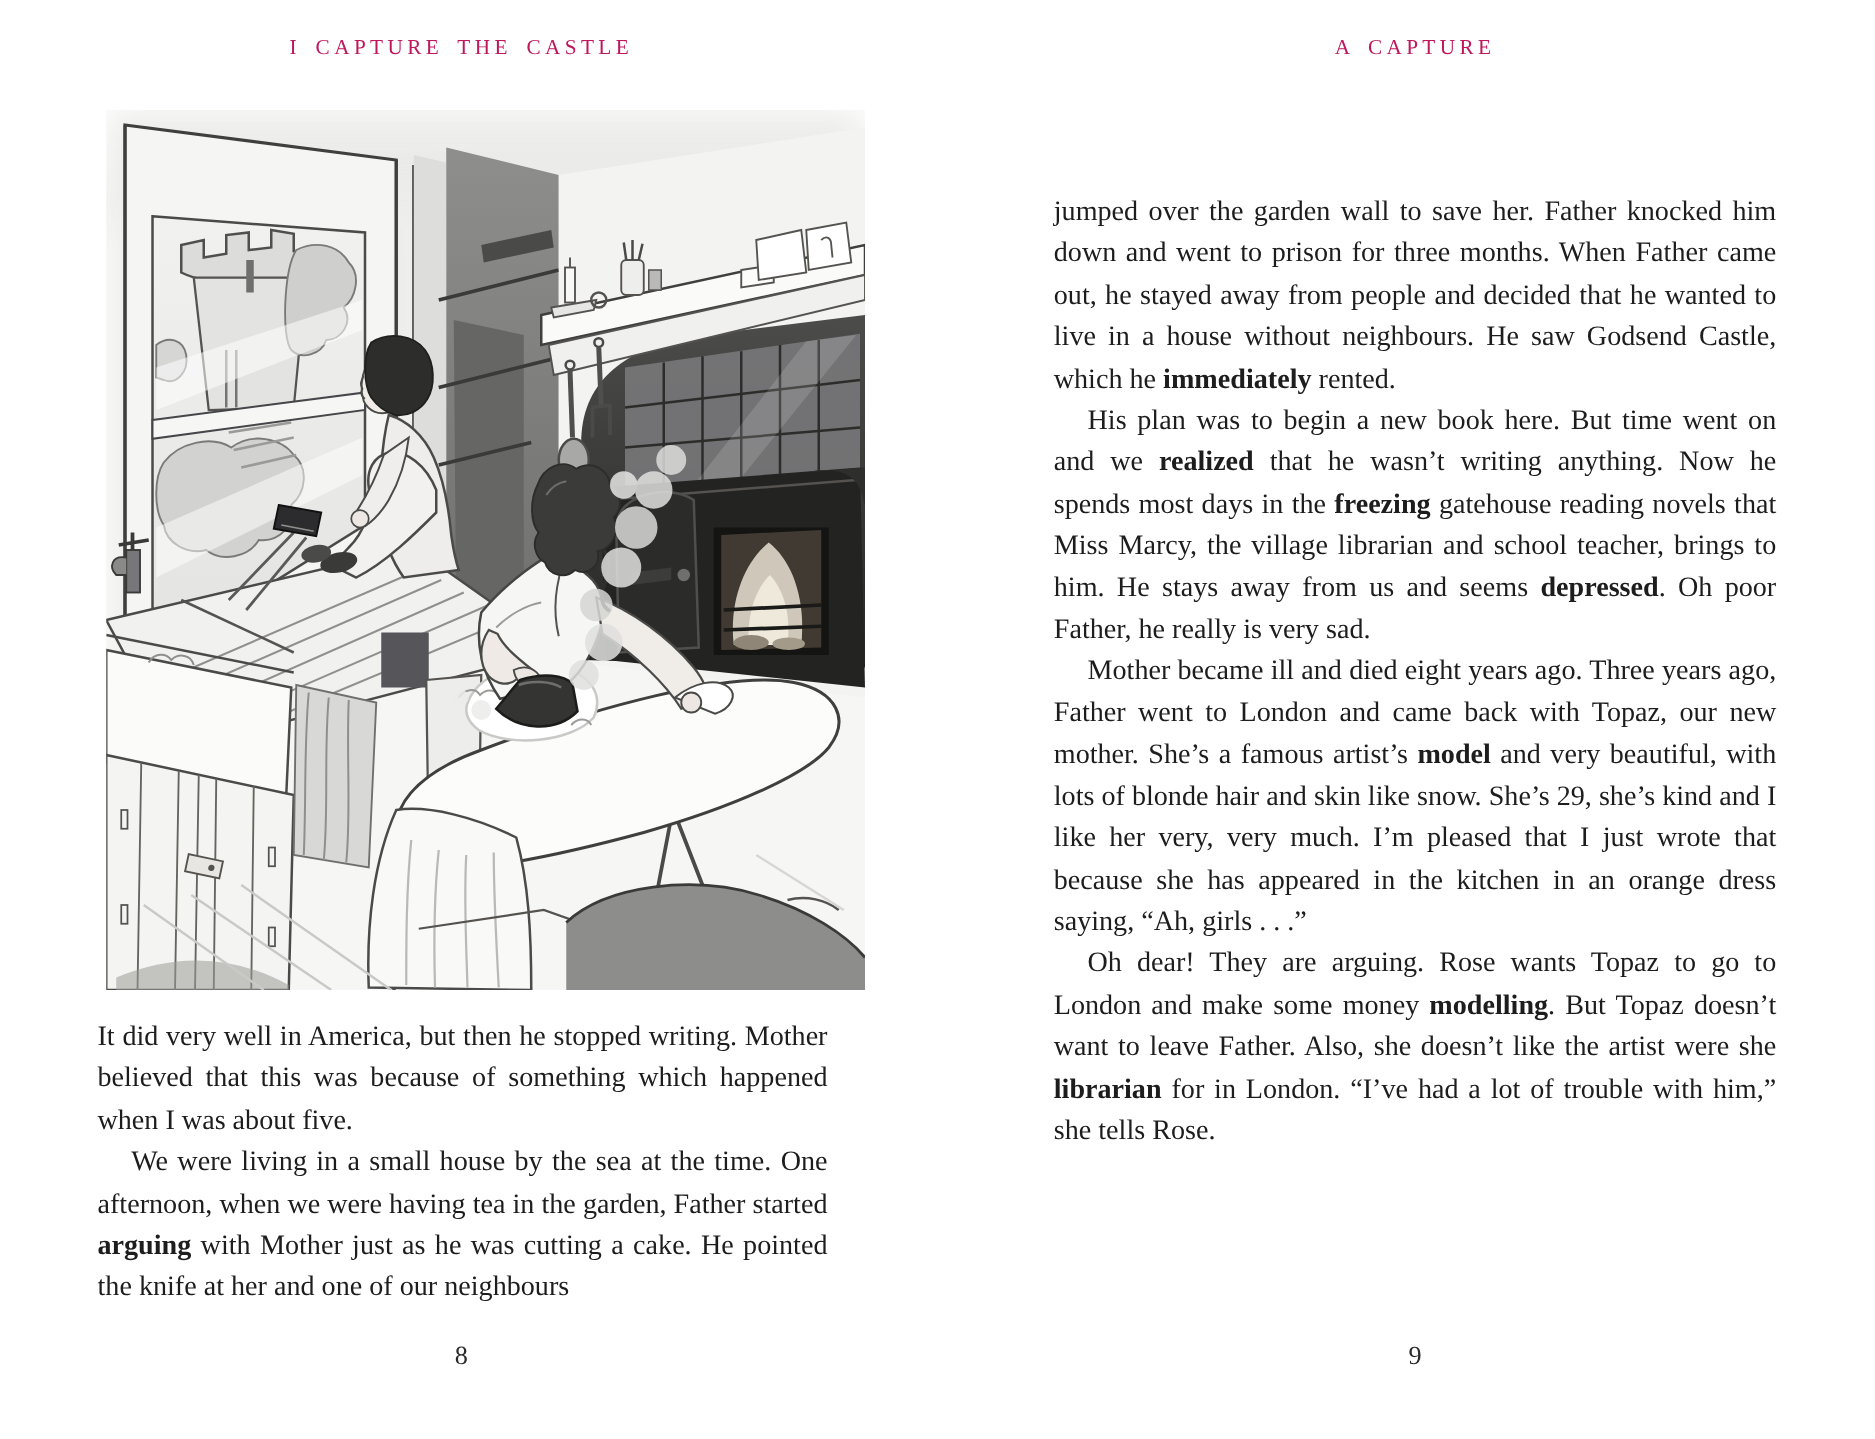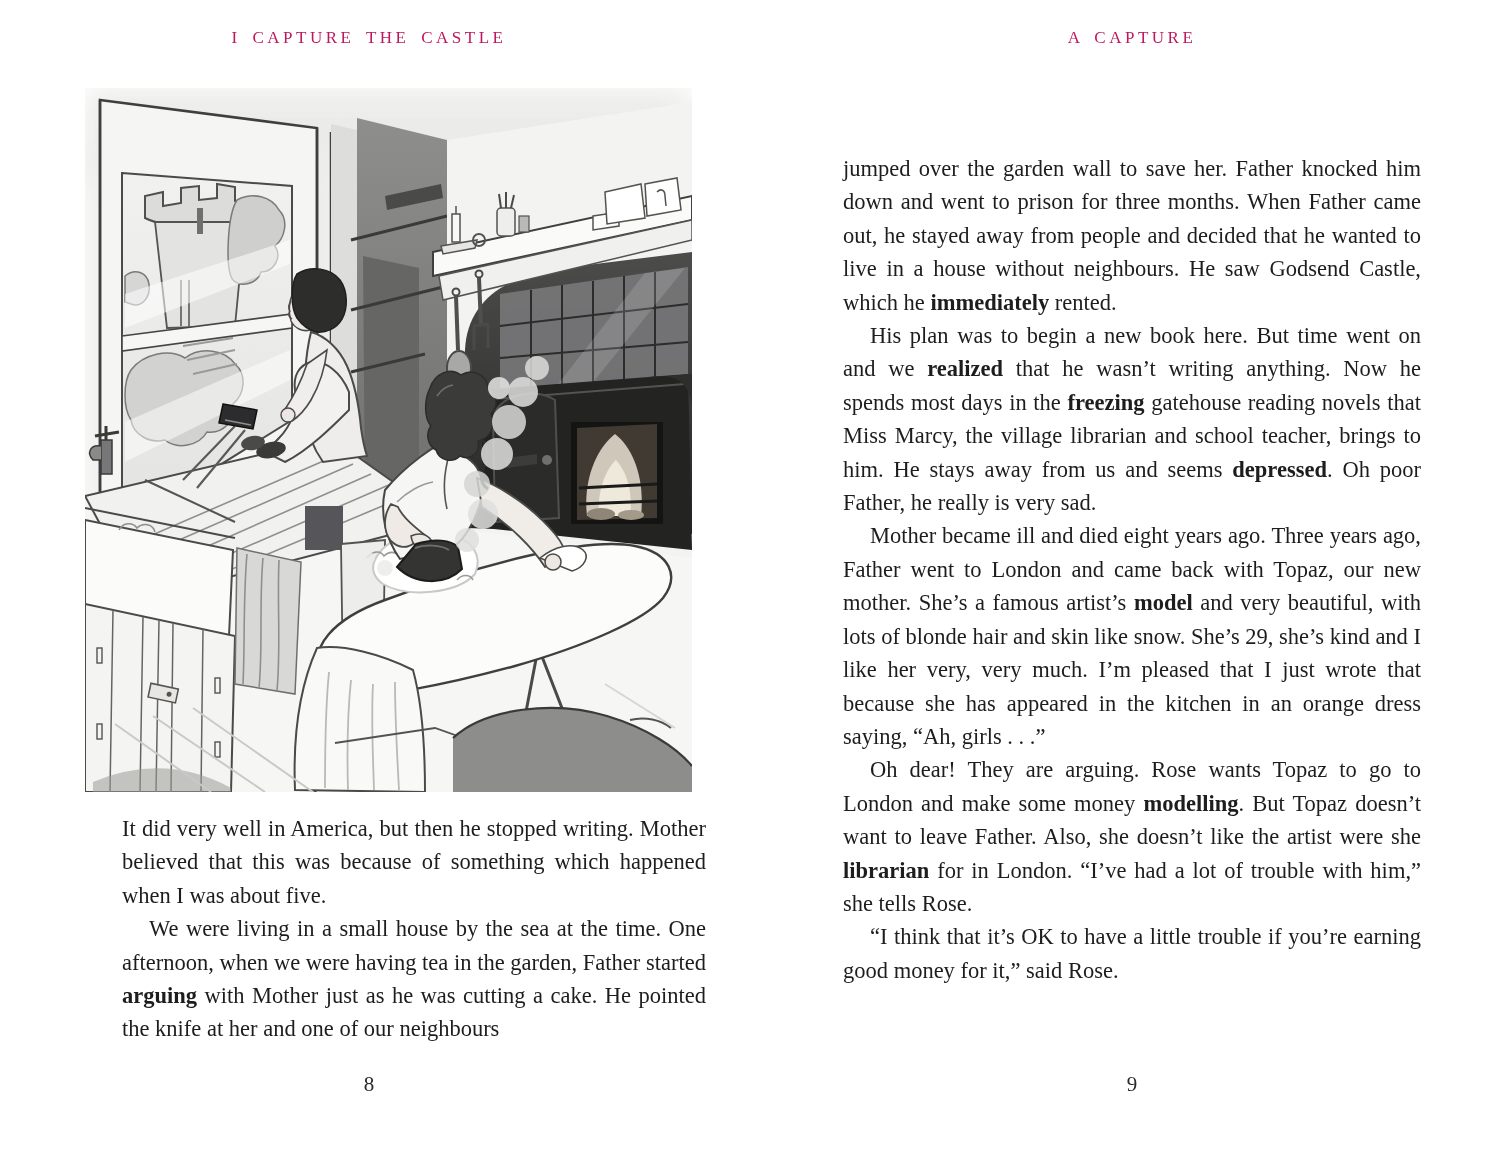--- a/index.html
+++ b/index.html
@@ -5,21 +5,21 @@
   html,body { margin:0; padding:0; background:#ffffff; }
   body { width:1500px; height:1151px; position:relative; font-family:"Liberation Serif", serif; }
 
   .page-header { position:absolute; top:28px; font-size:17px; letter-spacing:3.5px;
                  word-spacing:4px; color:#be185d; text-align:center; }
   #left-header  { left:78px;  width:582px; }
   #right-header { left:843px; width:578px; }
 
   .text-block { position:absolute; font-size:22.5px; line-height:33.4px; color:#1d1d1d;
                 text-align:justify; }
-  #left-text  { left:78px;  top:812px; width:584px;margin-left:44px; }
+  #left-text  { left:78px;  top:812px; width:584px; }
   #right-text { left:843px; top:116px; width:578px;margin-top:36px; }
   .para { margin:0; }
   .para.indent { text-indent:27px; }
   .para b { font-weight:bold; }
 
   .page-number { position:absolute; top:1072px; font-size:21px; color:#2a2a2a; text-align:center; }
   #left-number  { left:78px;  width:582px; }
   #right-number { left:843px; width:578px; }
 
   #illustration { position:absolute; left:85px; top:88px; width:607px; height:704px; }
@@ -287,16 +287,15 @@
 
 <div class="page-number" id="left-number">8</div>
 
 <div class="page-header" id="right-header">A CAPTURE</div>
 
 <div class="text-block" id="right-text">
     <p class="para"><span>jumped over the garden wall to save her. Father knocked him down and went to prison for three months. When Father came out, he stayed away from people and decided that he wanted to live in a house without neighbours. He saw Godsend Castle, which he </span><b>immediately</b><span> rented.</span></p>
     <p class="para indent"><span>His plan was to begin a new book here. But time went on and we </span><b>realized</b><span> that he wasn’t writing anything. Now he spends most days in the </span><b>freezing</b><span> gatehouse reading novels that Miss Marcy, the village librarian and school teacher, brings to him. He stays away from us and seems </span><b>depressed</b><span>. Oh poor Father, he really is very sad.</span></p>
     <p class="para indent"><span>Mother became ill and died eight years ago. Three years ago, Father went to London and came back with Topaz, our new mother. She’s a famous artist’s </span><b>model</b><span> and very beautiful, with lots of blonde hair and skin like snow. She’s 29, she’s kind and I like her very, very much. I’m pleased that I just wrote that because she has appeared in the kitchen in an orange dress saying, “Ah, girls . . .”</span></p>
     <p class="para indent"><span>Oh dear! They are arguing. Rose wants Topaz to go to London and make some money </span><b>modelling</b><span>. But Topaz doesn’t want to leave Father. Also, she doesn’t like the artist were she </span><b>librarian</b><span> for in London. “I’ve had a lot of trouble with him,” she tells Rose.</span></p>
-    <p class="para indent"><span>“I think that it’s OK to have a little trouble if you’re earning good money for it,” said Rose.</span></p>
   </div>
 
 <div class="page-number" id="right-number">9</div>
 
 </body></html>

